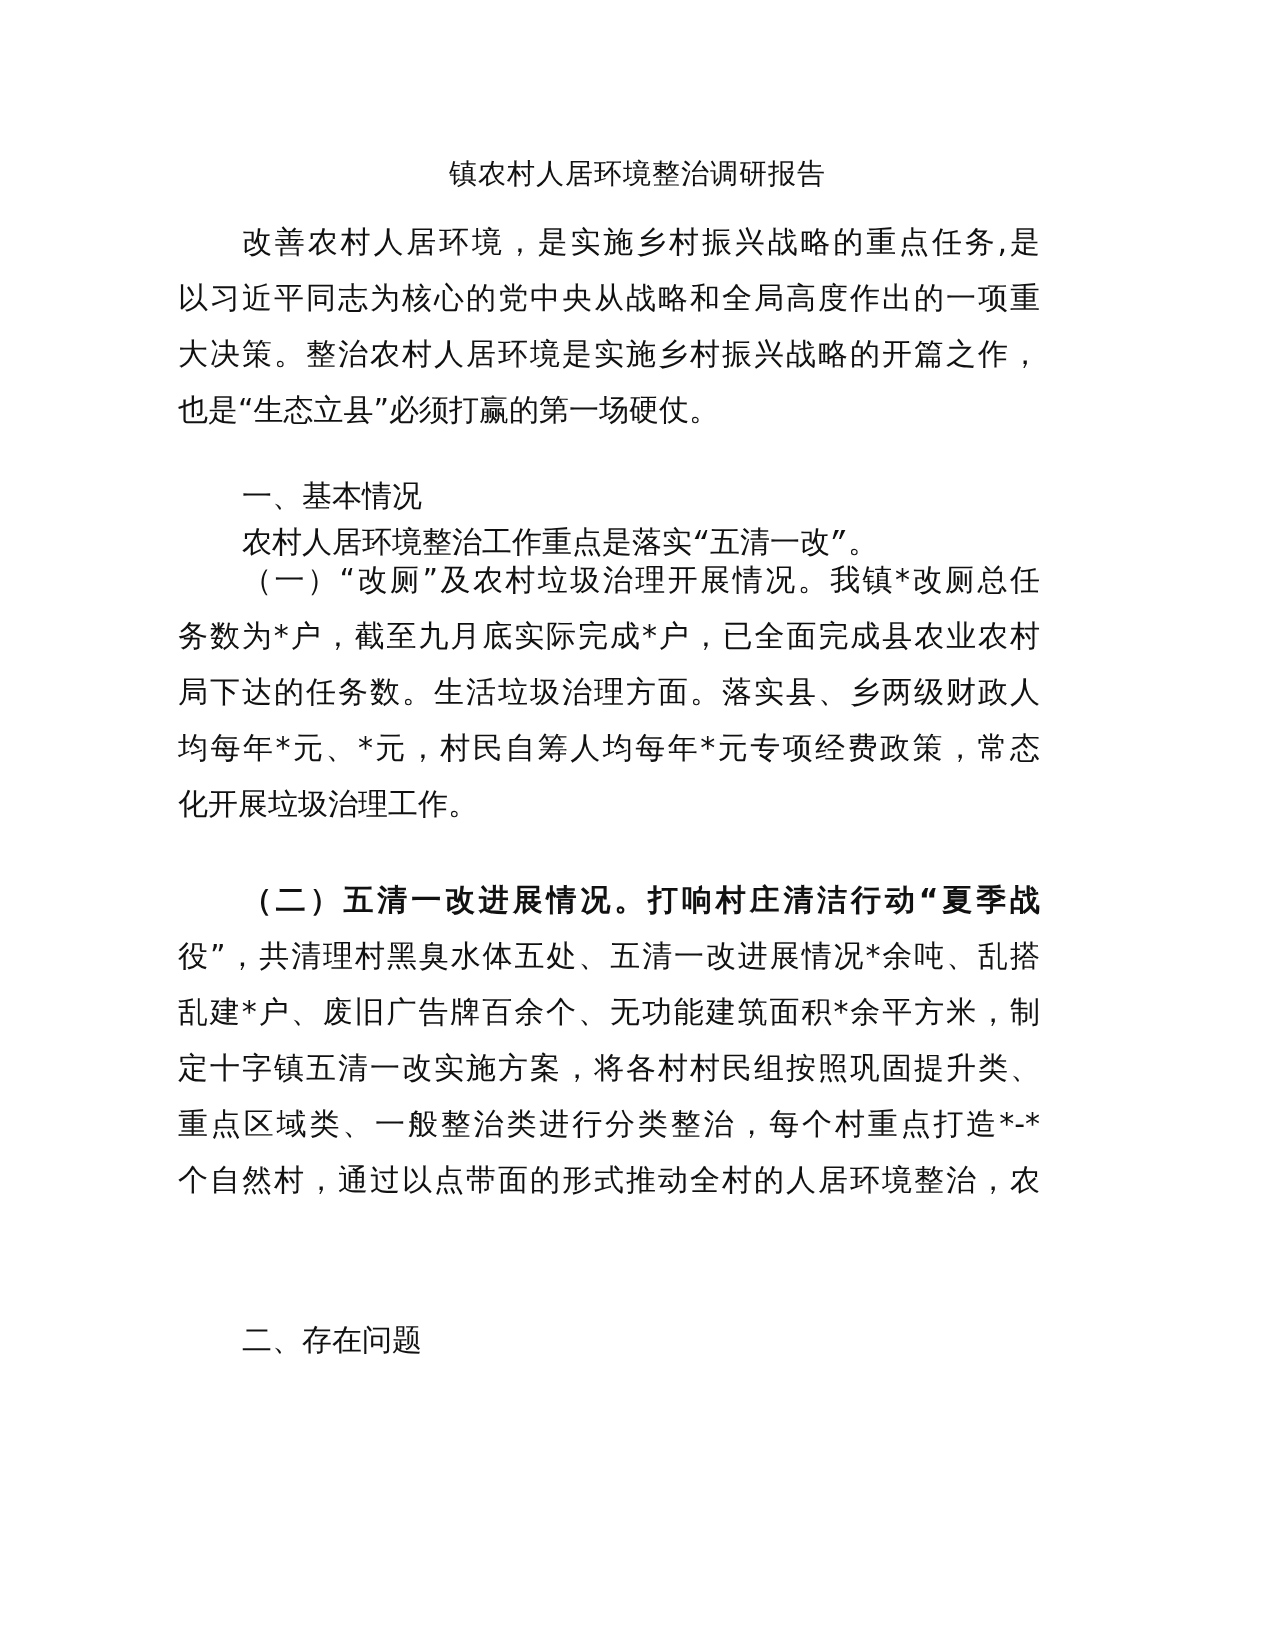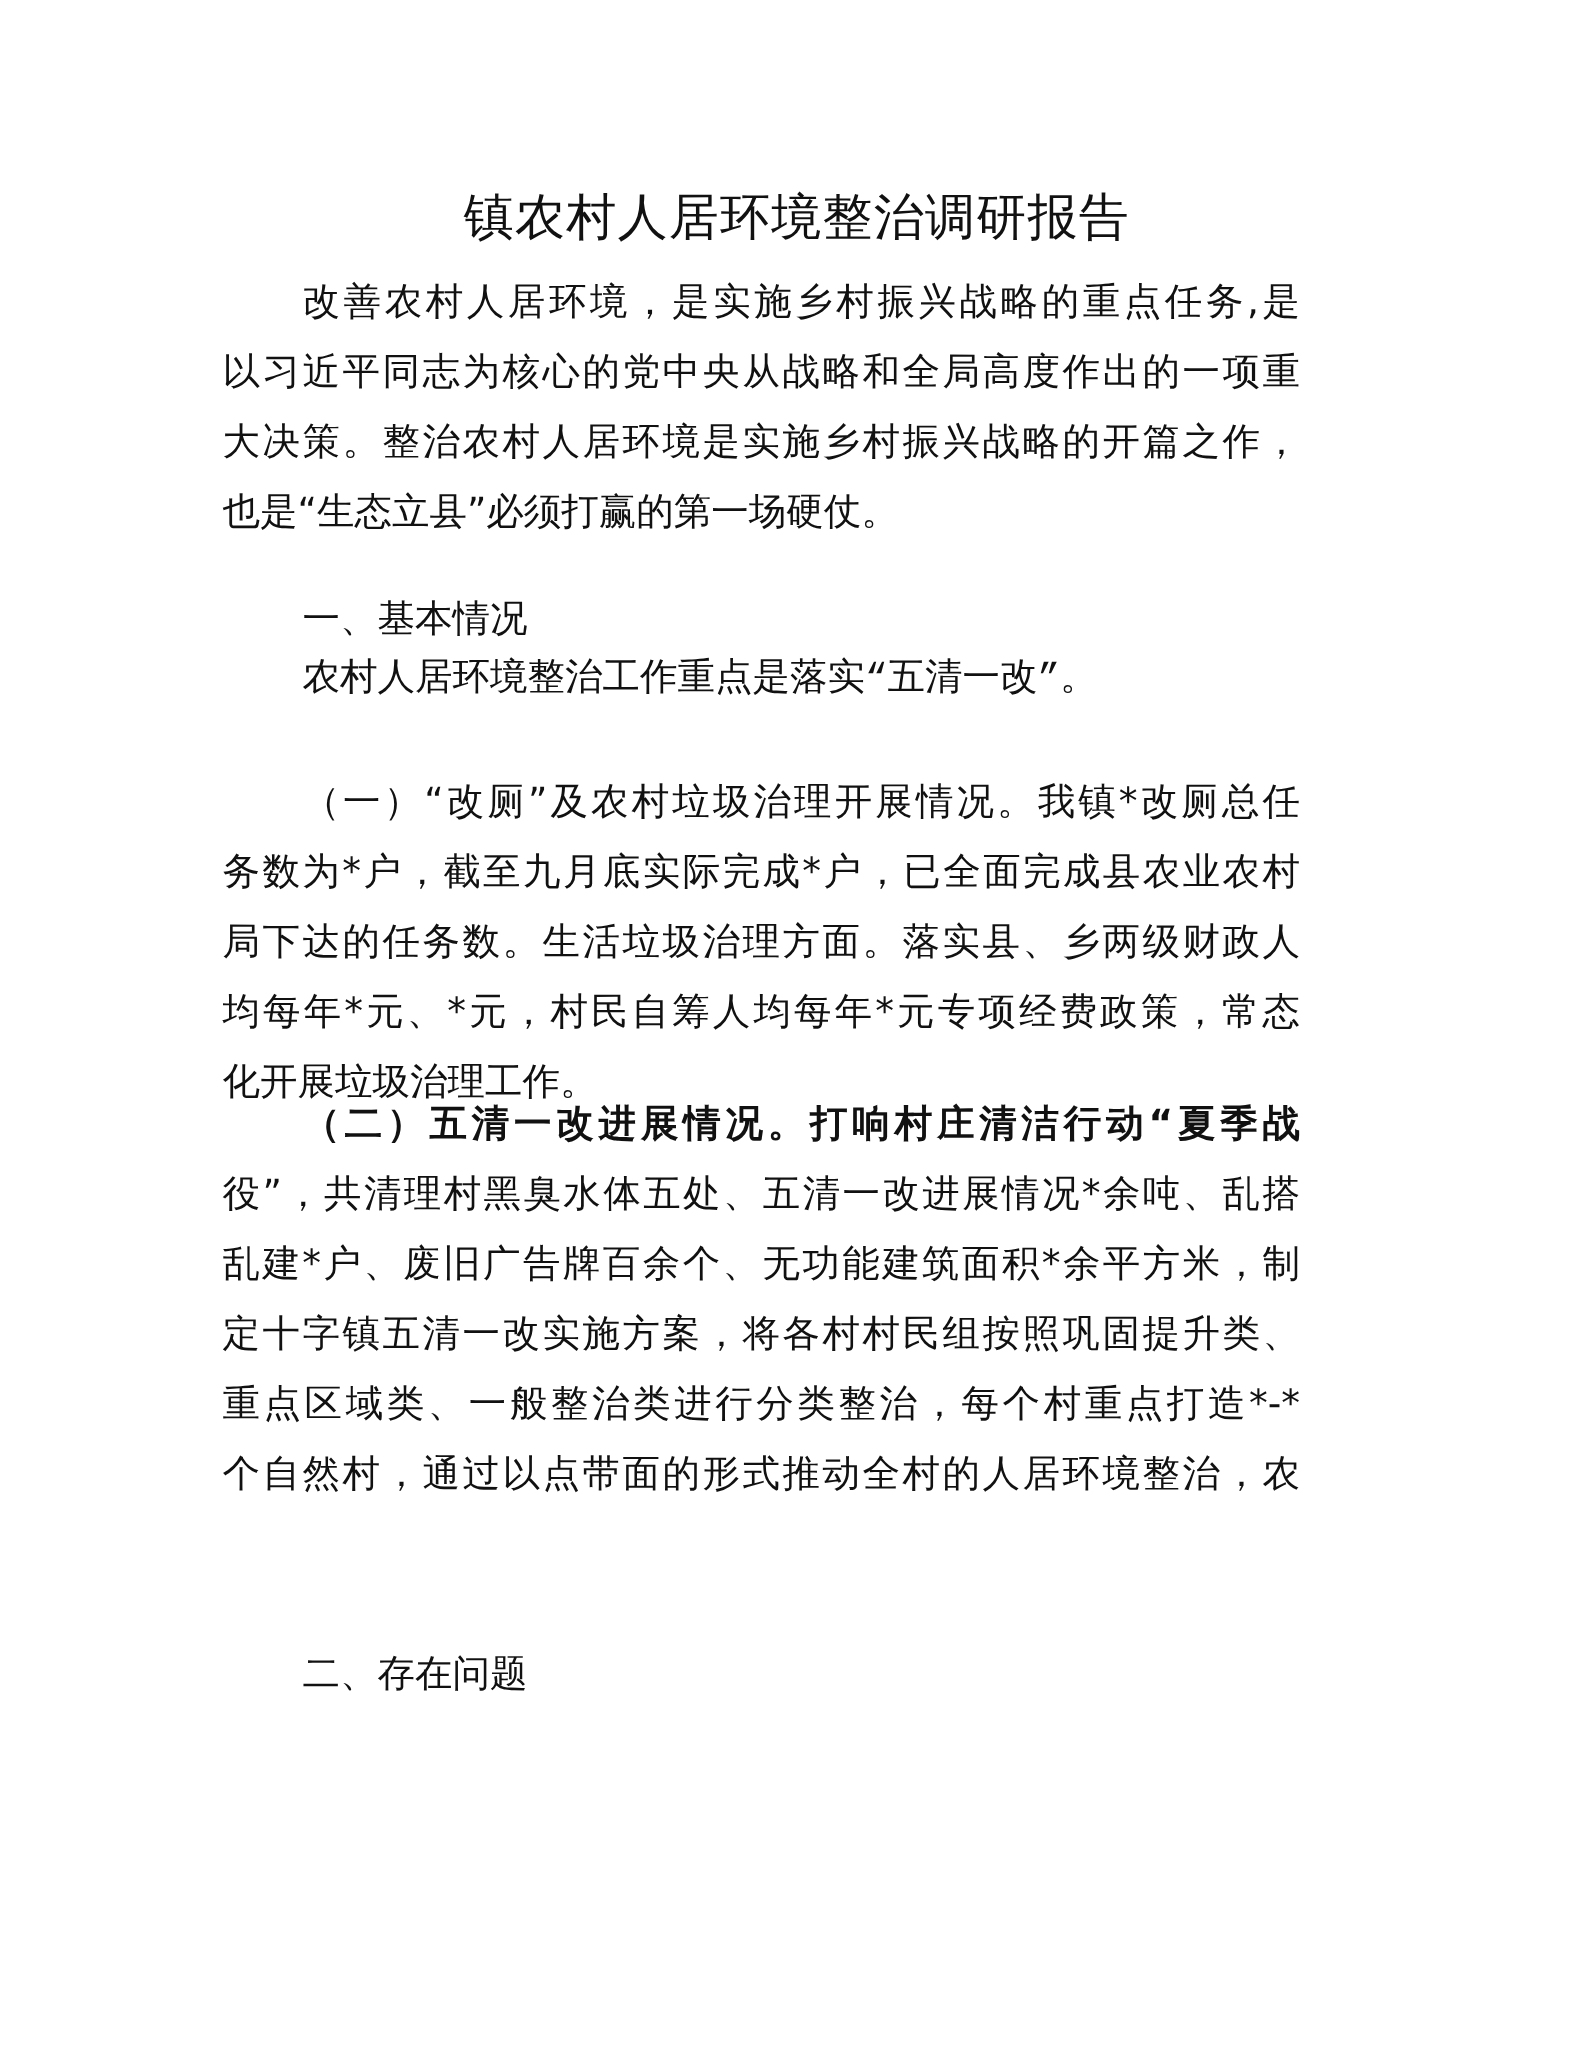--- a/index.html
+++ b/index.html
@@ -22,21 +22,21 @@
       width: 1275px;
       height: 1650px;
       background: #ffffff;
     }
     .title {
       position: absolute;
       left: 0;
       width: 1275px;
       top: 146px;
       text-align: center;
-      font-size: 40px;
+      font-size: 28px;
       line-height: 56px;
       letter-spacing: 1px;
       margin: 0;
       font-weight: normal;
     }
     .body-text {
       position: absolute;
       left: 178px;
       width: 862px;
       font-size: 30px;
@@ -70,21 +70,21 @@
   </div>
 
   <div class="body-text" style="top:468px;">
     <span class="line last" style="padding-left:64px;">一、基本情况</span>
   </div>
 
   <div class="body-text" style="top:516px;">
     <span class="line last" style="padding-left:64px;font-family:Liberation Mono, monospace;">农村人居环境整治工作重点是落实“五清一改”。</span>
   </div>
 
-  <div class="body-text" style="top:614px;">
+  <div class="body-text" style="top:552px;">
     <span class="line" style="padding-left:64px;">（一）“改厕”及农村垃圾治理开展情况。我镇*改厕总任</span>
     <span class="line">务数为*户，截至九月底实际完成*户，已全面完成县农业农村</span>
     <span class="line">局下达的任务数。生活垃圾治理方面。落实县、乡两级财政人</span>
     <span class="line">均每年*元、*元，村民自筹人均每年*元专项经费政策，常态</span>
     <span class="line last">化开展垃圾治理工作。</span>
   </div>
 
   <div class="body-text" style="top:872px;">
     <span class="line" style="padding-left:64px;font-weight:bold;">（二）五清一改进展情况。打响村庄清洁行动“夏季战</span>
     <span class="line">役”，共清理村黑臭水体五处、五清一改进展情况*余吨、乱搭</span>

